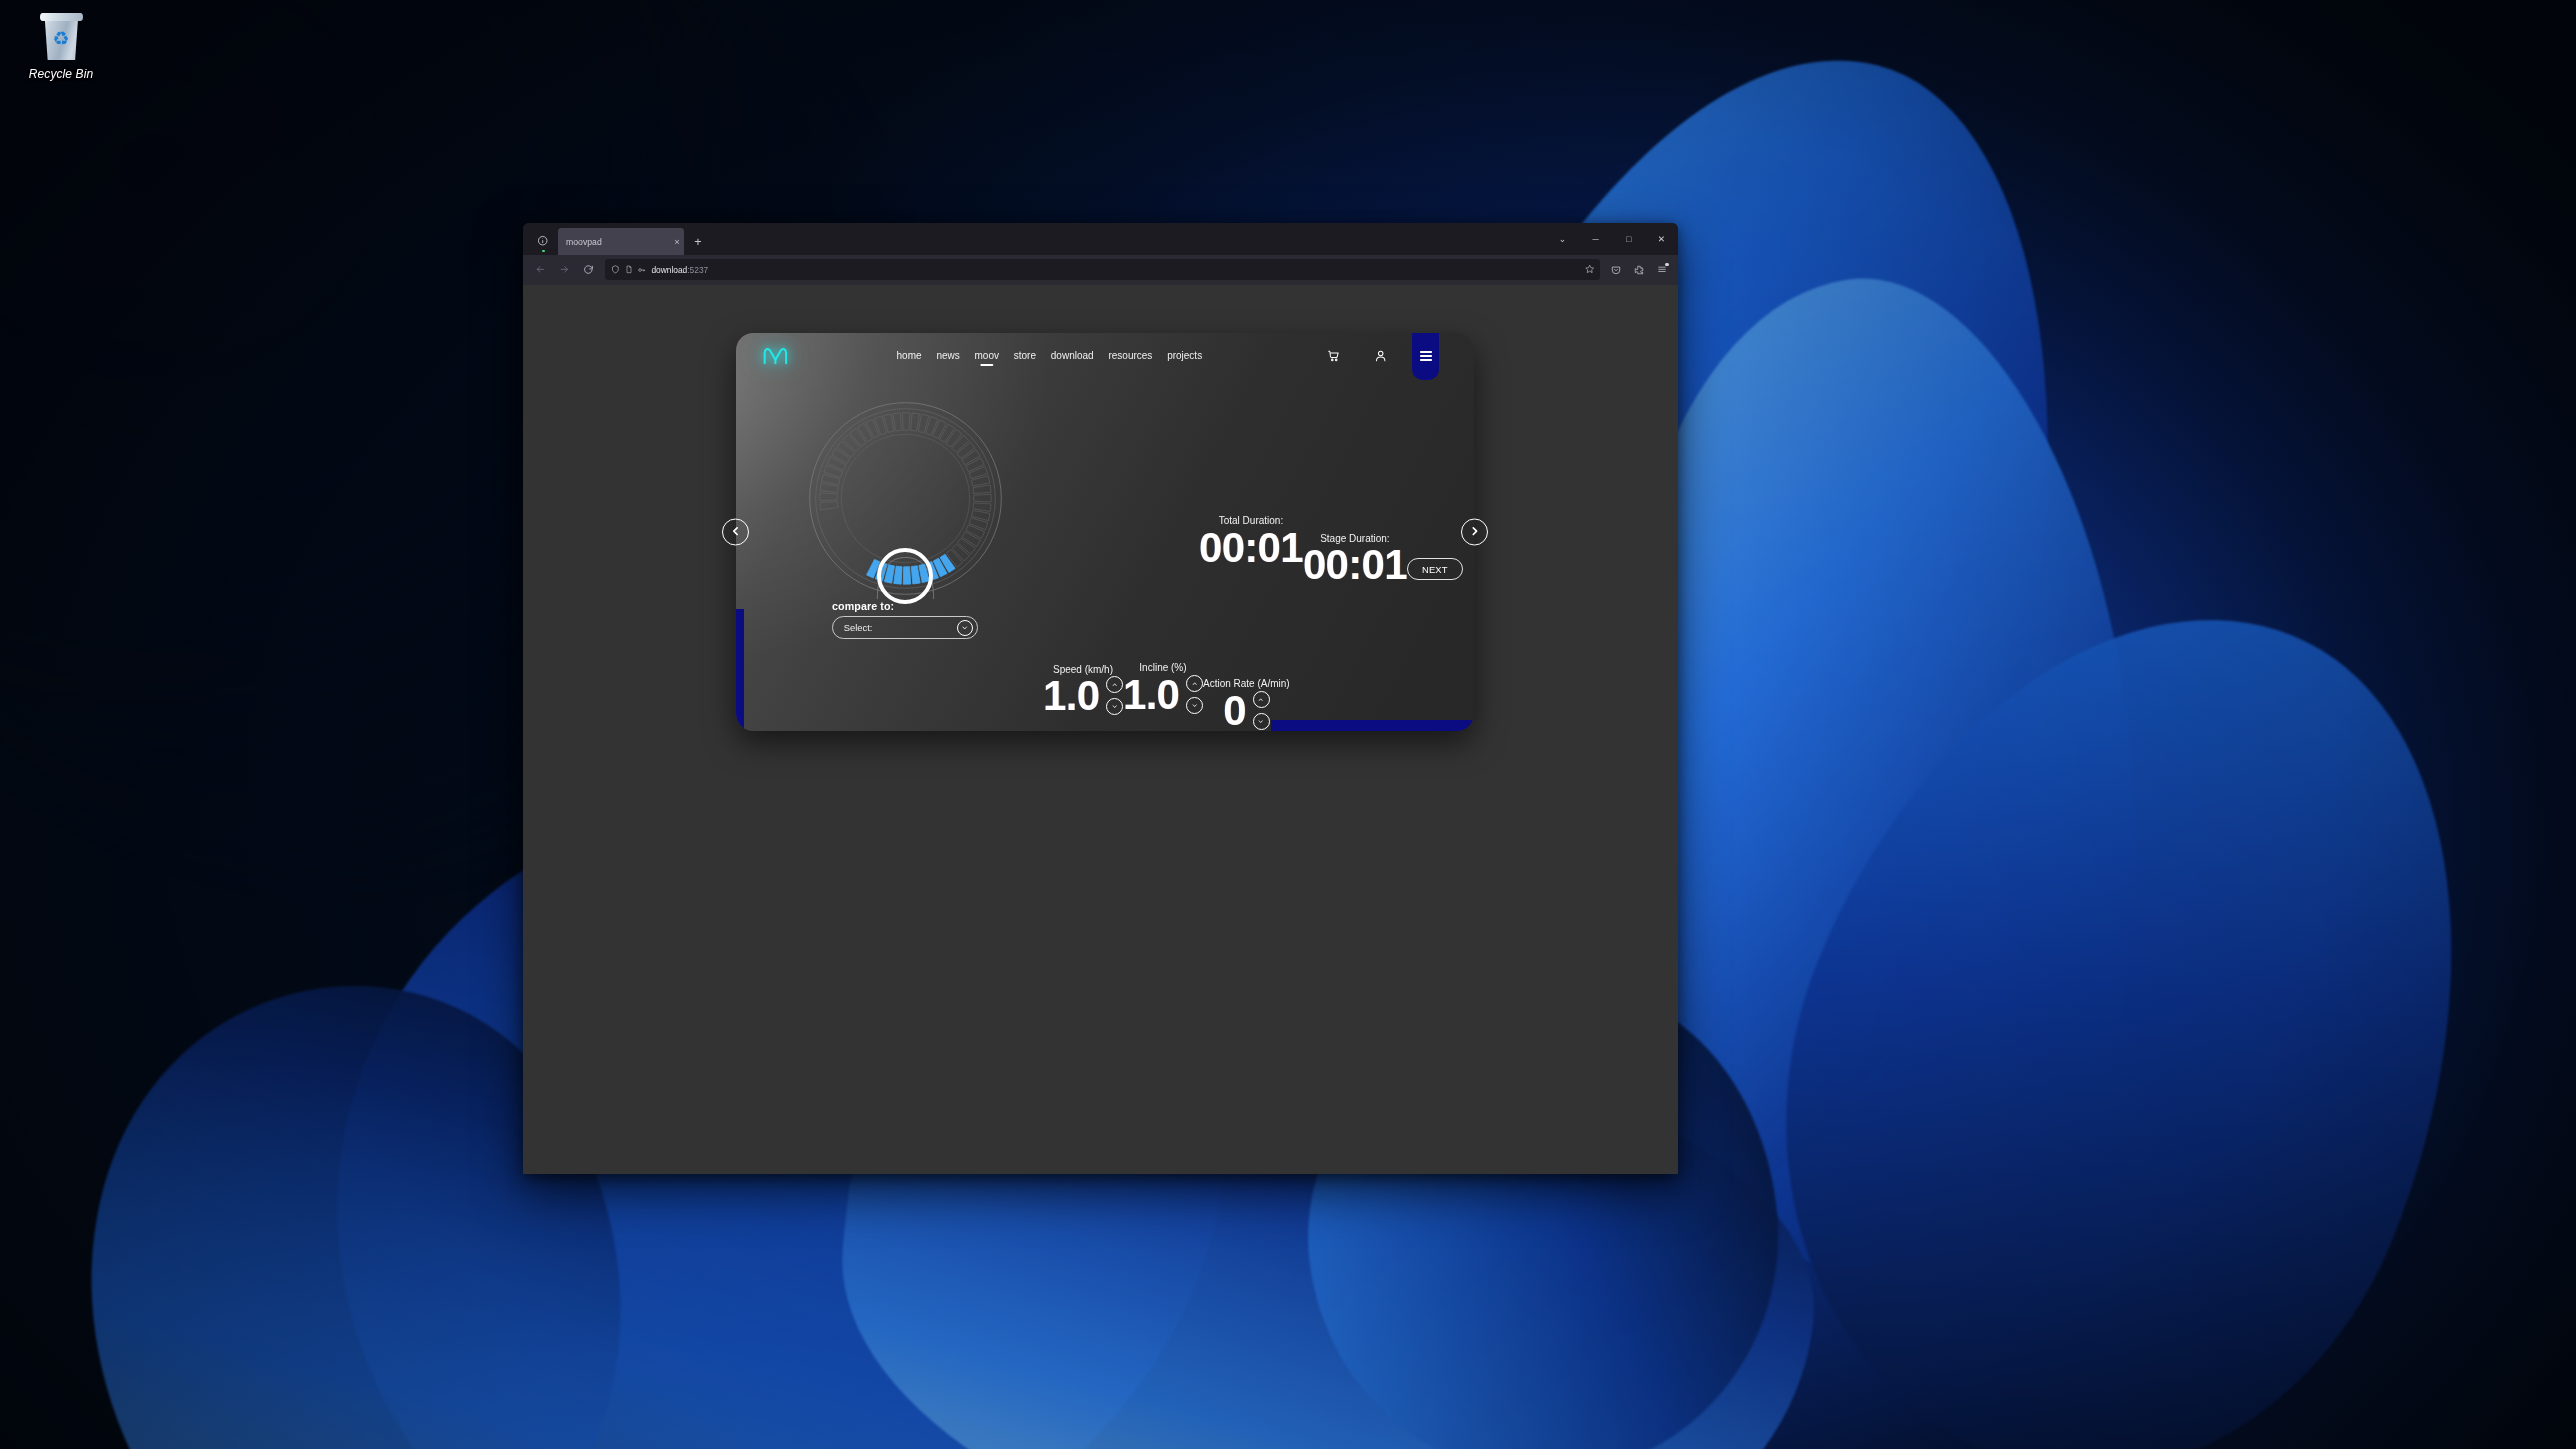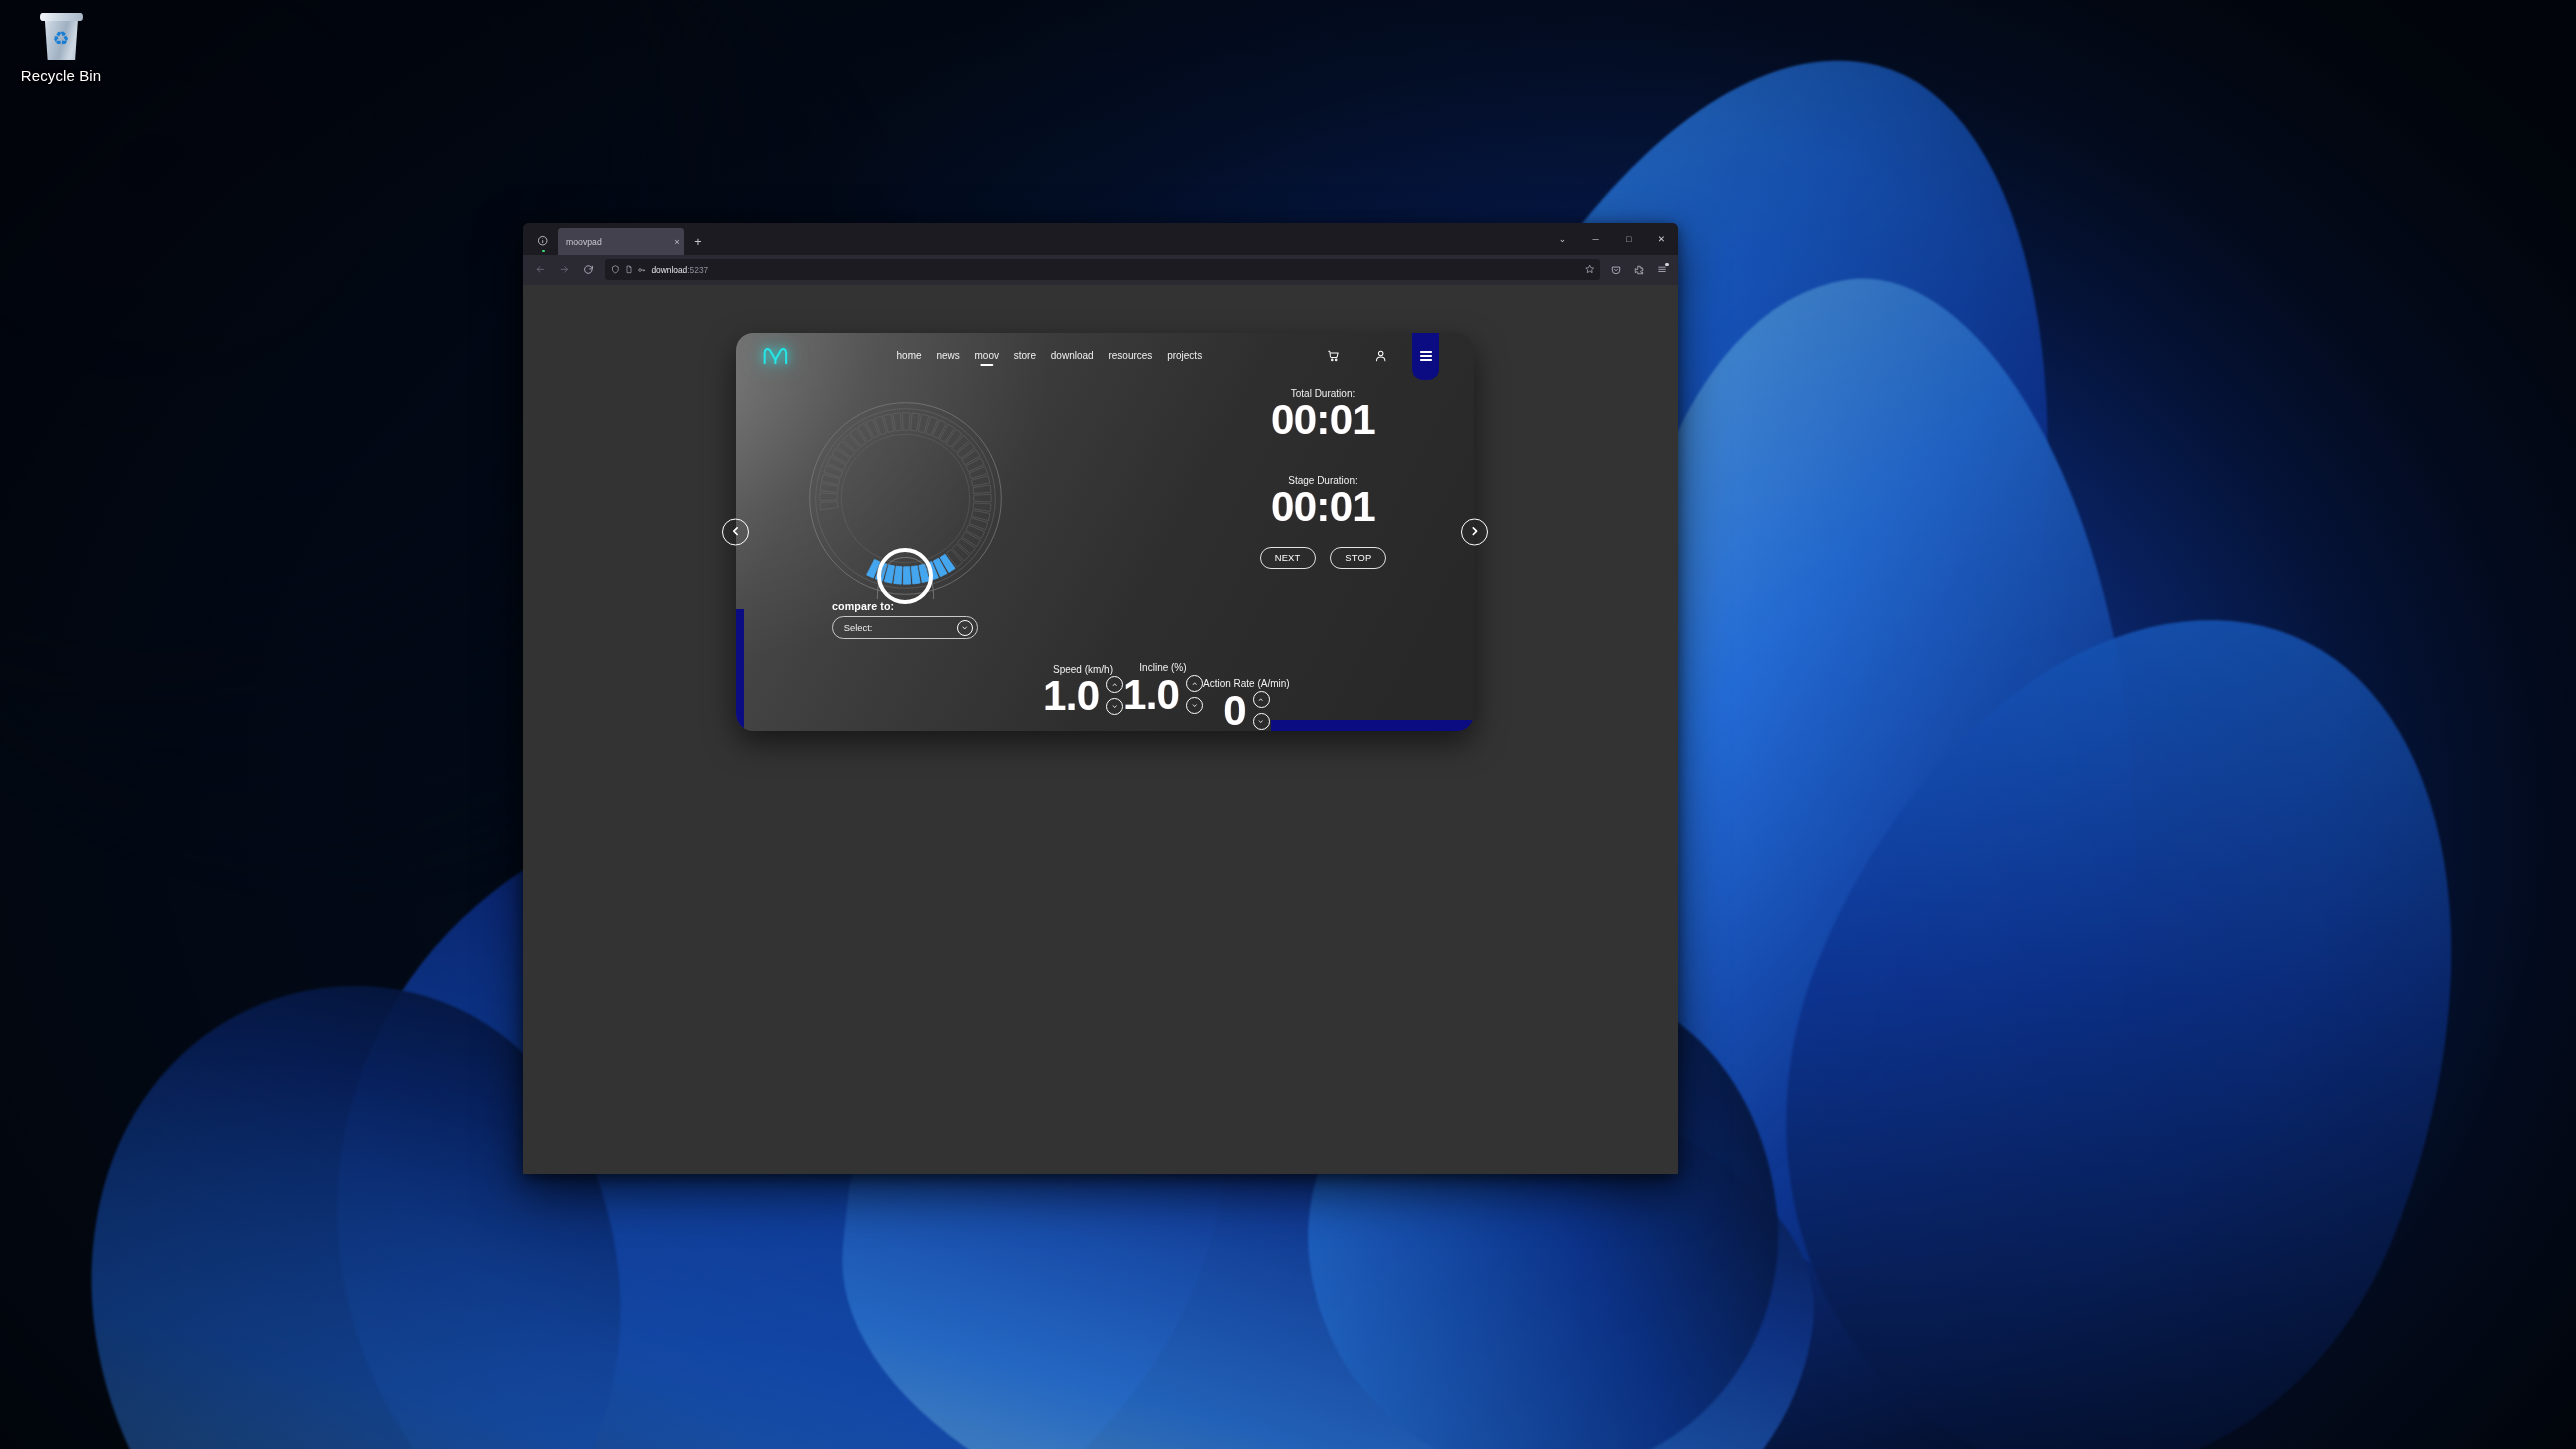--- a/index.html
+++ b/index.html
@@ -76,23 +76,24 @@
     position: absolute; left: 2.7px; top: 1.3px;
     width: 43px; height: 8px;
     background: linear-gradient(100deg, #f2f6fa 0%, #cbd6e1 45%, #a7b6c6 100%);
     border-radius: 2.7px / 50%;
   }
   .bin-recycle {
     position: absolute; left: 50%; top: 17.4px; transform: translateX(-50%);
     font-size: 19px; line-height: 1; color: #1a7fd4;
   }
   #recycle-bin .bin-label {
-    font-size: 15px; color: #fff;
+    font-size: 12px; color: #fff;
     text-shadow: 0 0.7px 2px rgba(0,0,0,.95), 0 0 3.4px rgba(0,0,0,.8);
     letter-spacing: 0.1px;
+    font-style: italic;
   }
 
   
   #browser-window {
     position: absolute;
     left: 523px; top: 223px;
     width: 1155px; height: 951px;
     background: #1c1b22;
     border-radius: 6px 6px 0 0;
     box-shadow: 0 17.4px 47px rgba(0,0,0,.62), 0 3.4px 13.4px rgba(0,0,0,.5);
@@ -353,21 +354,21 @@
     padding-left: 4px;
   }
   #metric-left-group {
     width: 156px; flex: 0 0 156px;
     display: flex; flex-direction: row;
     align-items: flex-end;
     padding-top: 2.7px;
   }
   #metric-right-group {
     flex: 1;
-    display: flex; flex-direction: column; align-items: center;
+    display: flex; flex-direction: row; align-items: center;
     padding-top: 4px;
   }
   .metric-block { text-align: center; }
   .metric-label {
     font-size: 10px; color: #f2f2f2;
     margin-bottom: 1.3px; white-space: nowrap;
   }
   .metric-row {
     display: flex; align-items: center; justify-content: center;
     gap: 6.7px;

